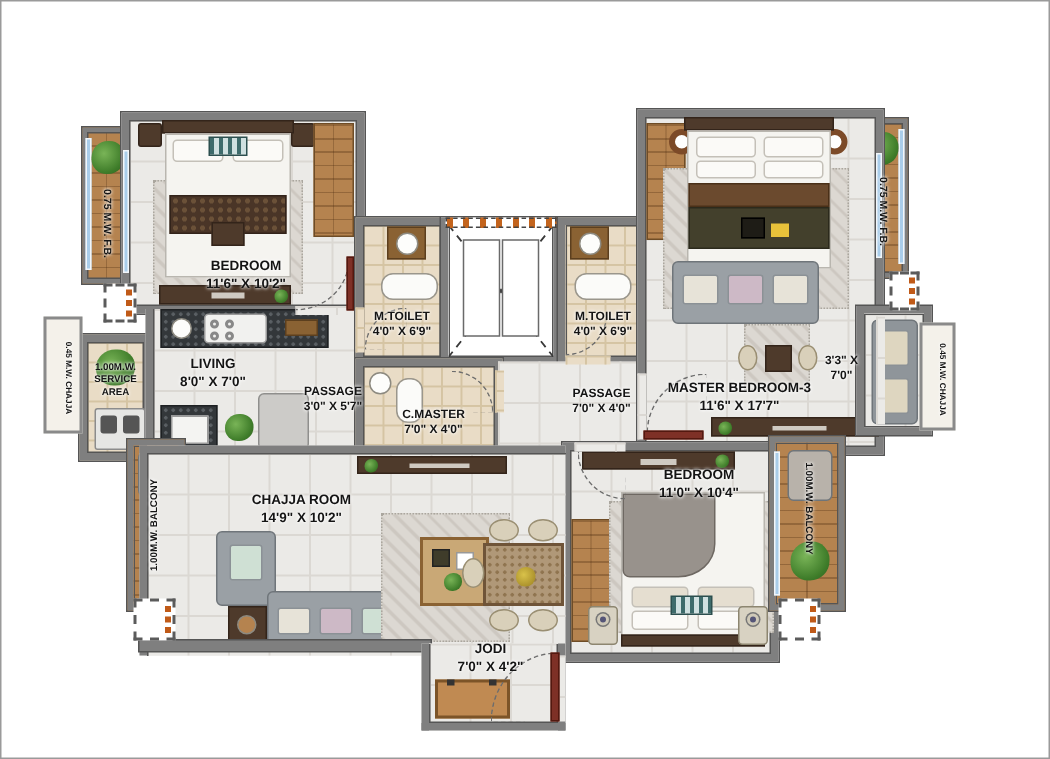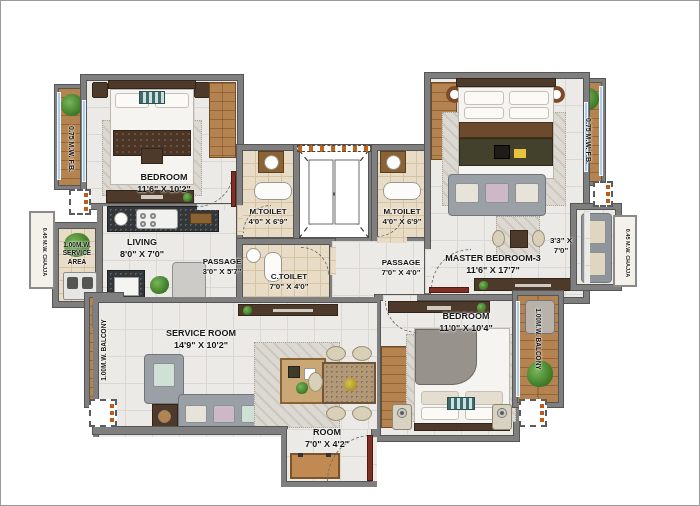--- a/index.html
+++ b/index.html
@@ -206,21 +206,21 @@
   </div>
   <span class="lbl lbl-sm" style="left:401px;top:216px;">
     <span>M.TOILET</span><br><span>4'0" X 6'9"</span>
   </span>
 
   <div class="room tfloor" style="left:236px;top:238px;width:98px;height:68px;">
     <div class="sinkov" style="left:4px;top:4px;width:15px;height:15px;"></div>
     <div class="wc" style="left:22px;top:8px;width:18px;height:30px;"></div>
   </div>
   <span class="lbl lbl-sm" style="left:288px;top:281px;">
-    <span>C.TOILET</span><br><span>7'0" X 4'0"</span>
+    <span>C.MASTER</span><br><span>7'0" X 4'0"</span>
   </span>
 
   <div class="open floor" style="position:absolute;left:331px;top:240px;width:110px;height:66px;"></div>
   <span class="lbl lbl-sm" style="left:400px;top:267px;">
     <span>PASSAGE</span><br><span>7'0" X 4'0"</span>
   </span>
 
   <div class="room floor" style="left:424px;top:72px;width:164px;height:230px;">
     <div class="f woodv" style="left:1px;top:4px;width:26px;height:78px;border:1px solid #6e4c26;"></div>
     <div class="f" style="left:16px;top:8px;width:17px;height:17px;border-radius:50%;background:#fff;border:4px solid #7c4a28;"></div>
@@ -337,32 +337,32 @@
     <div class="f" style="left:224px;top:60px;width:54px;height:42px;background:#b09878;border:2px solid #6f5438;background-image:radial-gradient(#8f744f 1px,transparent 1px);background-size:5px 5px;">
       <div class="plant" style="left:20px;top:14px;width:13px;height:13px;background:radial-gradient(circle at 40% 40%,#d9c24a,#9a7f20);"></div>
     </div>
     <div class="chairov" style="left:228px;top:44px;width:20px;height:15px;"></div>
     <div class="chairov" style="left:254px;top:44px;width:20px;height:15px;"></div>
     <div class="chairov" style="left:228px;top:104px;width:20px;height:15px;"></div>
     <div class="chairov" style="left:254px;top:104px;width:20px;height:15px;"></div>
     <div class="chairov" style="left:210px;top:70px;width:15px;height:20px;"></div>
   </div>
   <span class="lbl" style="left:200px;top:339px;">
-    <span>SERVICE ROOM</span><br><span>14'9" X 10'2"</span>
+    <span>CHAJJA ROOM</span><br><span>14'9" X 10'2"</span>
   </span>
   <div class="wallseg" style="left:92px;top:426px;width:194px;height:7px;"></div>
 
   <div class="open floor" style="position:absolute;left:280px;top:428px;width:96px;height:58px;border-left:5px solid #7f7f7f;border-bottom:5px solid #7f7f7f;border-right:5px solid #7f7f7f;box-shadow:inset 1px -1px 0 0 #555, inset -1px 0 0 #555;">
     <div class="f" style="left:4px;top:24px;width:50px;height:26px;background:#c08a52;border:2px solid #7c5428;">
       <div class="f" style="left:6px;top:-2px;width:5px;height:4px;background:#333;"></div>
       <div class="f" style="left:34px;top:-2px;width:5px;height:4px;background:#333;"></div>
     </div>
   </div>
   <span class="lbl" style="left:326px;top:438px;">
-    <span>ROOM</span><br><span>7'0" X 4'2"</span>
+    <span>JODI</span><br><span>7'0" X 4'2"</span>
   </span>
 
   <div class="patch floor" style="left:371px;top:436px;width:5px;height:44px;"></div>
   <div class="arc" style="left:326px;top:434px;width:44px;height:46px;border-right:none;border-bottom:none;border-top-left-radius:100%;"></div>
   <div class="leaf" style="left:366px;top:434px;width:6px;height:46px;"></div>
 
   <div class="patch floor" style="left:196px;top:203px;width:38px;height:6px;"></div>
   <div class="arc" style="left:196px;top:172px;width:36px;height:34px;border-left:none;border-top:none;border-bottom-right-radius:100%;"></div>
   <div class="leaf" style="left:230px;top:170px;width:5px;height:36px;"></div>
 

